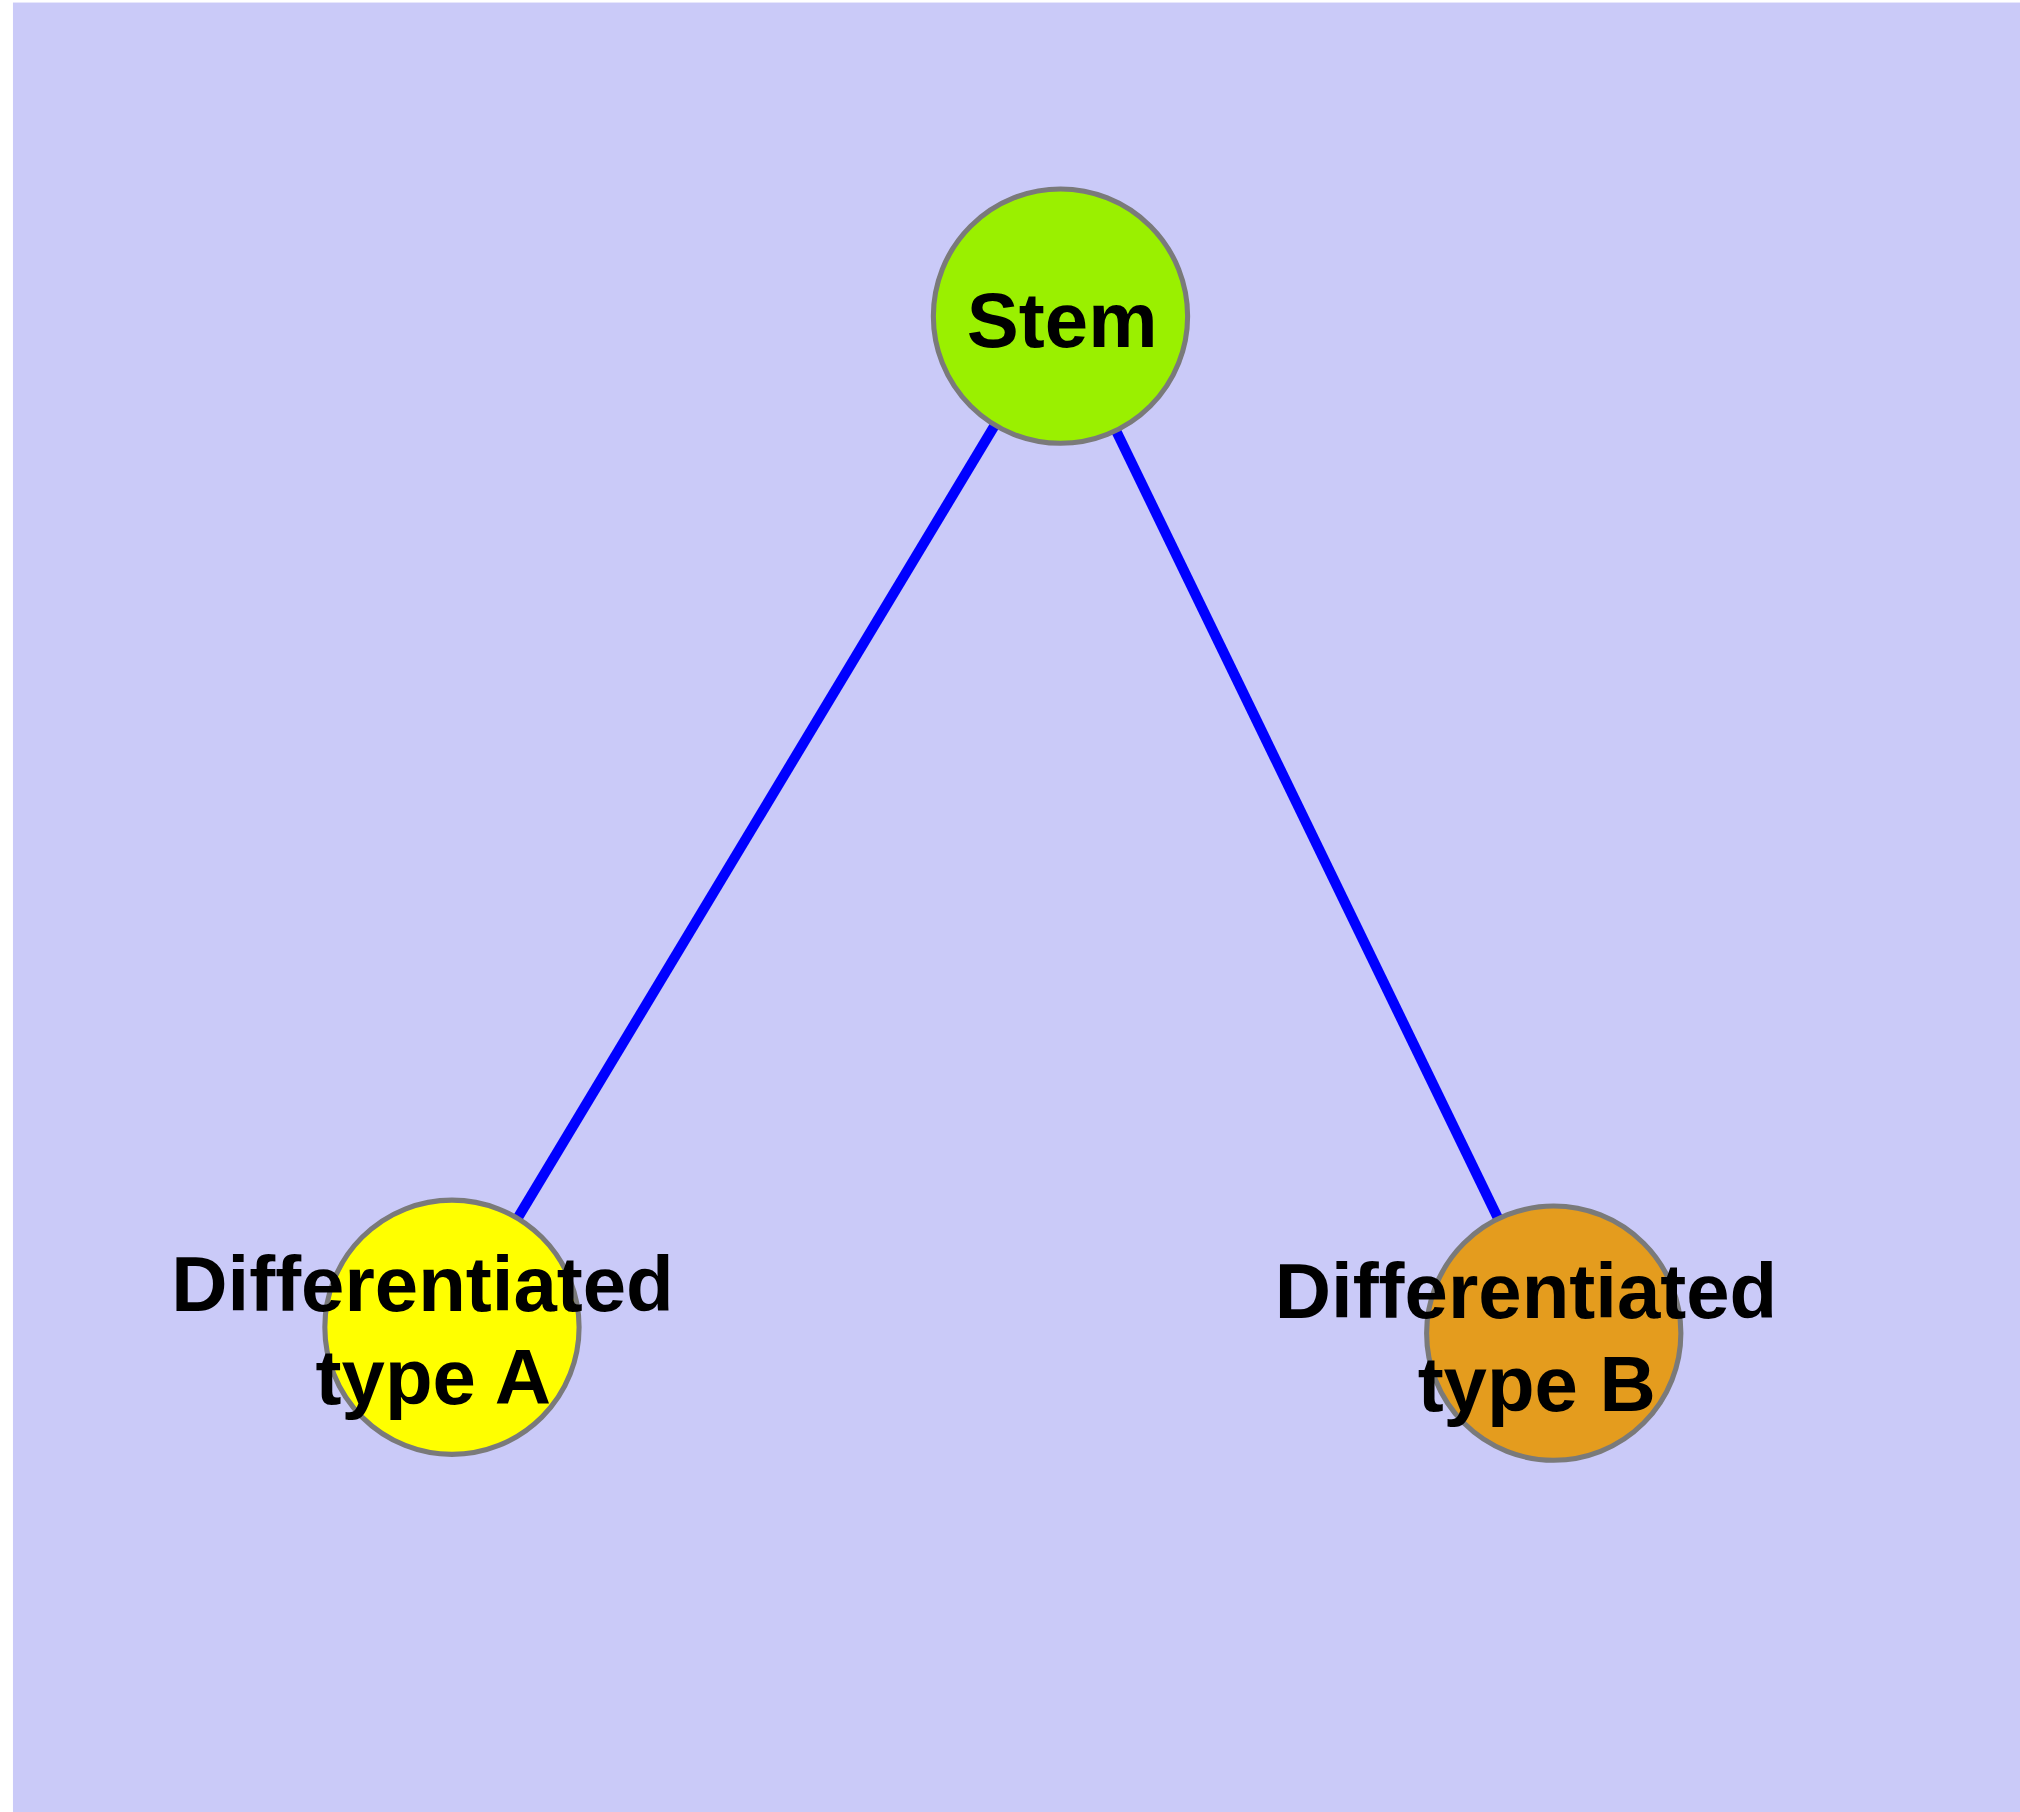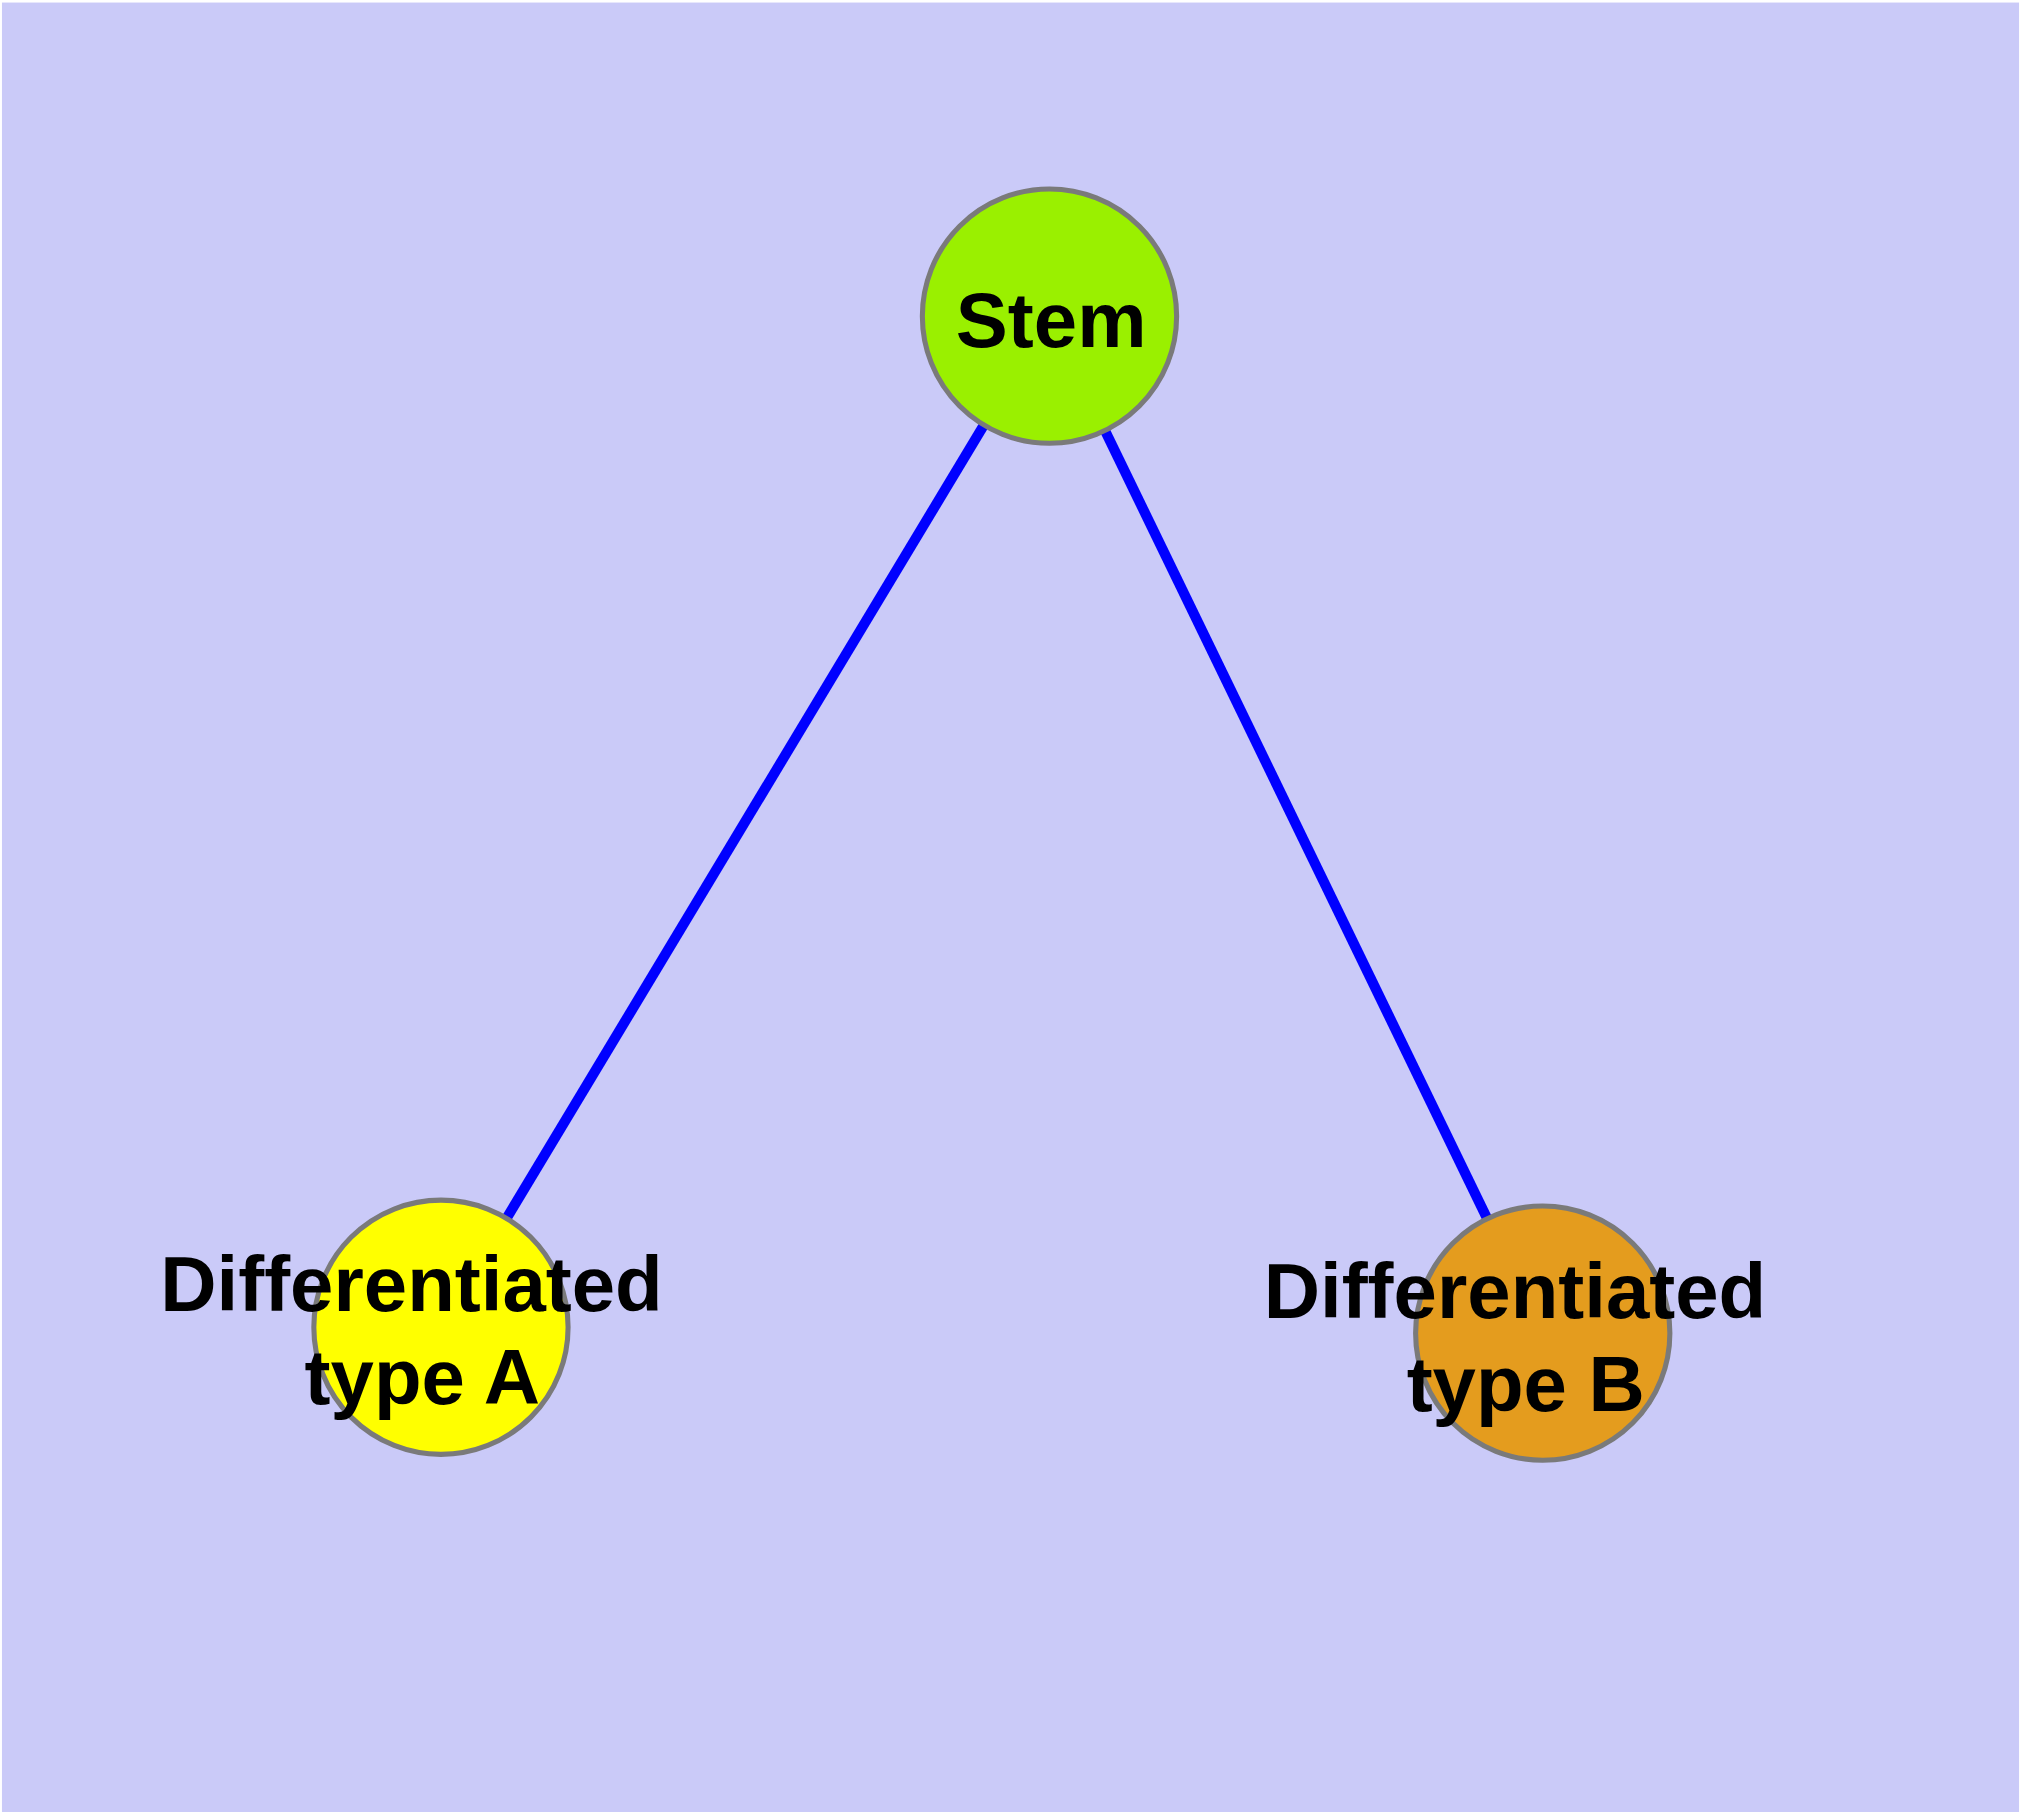--- a/index.html
+++ b/index.html
@@ -8,20 +8,21 @@
     background: #ffffff;
     width: 2021px;
     height: 1812px;
     overflow: hidden;
     font-family: "Liberation Sans", sans-serif;
   }
   .stage {
     position: relative;
     width: 1904px;
     height: 1812px;
+    margin-left: 11px;
   }
   svg.graph {
     display: block;
     width: 2021px;
     height: 1812px;
   }
   .node-circle {
     cursor: pointer;
   }
   .node-label {

